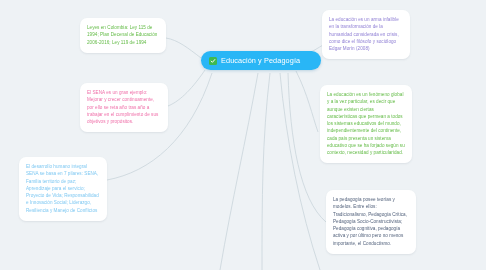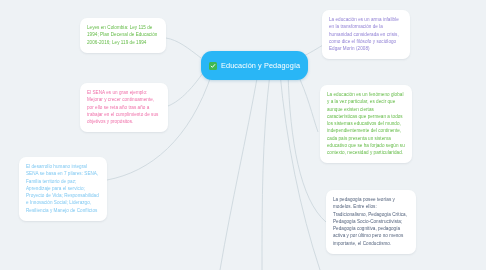--- a/index.html
+++ b/index.html
@@ -71,27 +71,27 @@
   .node-pedagogia {
     left: 326px;
     top: 190px;
     width: 90px;
     color: #53627c;
   }
   .central-node {
     position: absolute;
     left: 201px;
     top: 51px;
-    height: 29px;
+    height: 19px;
     display: flex;
     align-items: center;
     gap: 4px;
     background: #29b6f6;
     border-radius: 11px;
-    padding: 0 8px 0 8px;
+    padding: 0 21px 0 8px;
     box-shadow: 0 1px 3px rgba(40,120,170,0.25);
   }
   .central-label {
     color: #ffffff;
     font-size: 7.3px;
     letter-spacing: 0.1px;
     white-space: nowrap;
   }
   .check-icon {
     width: 8px;

